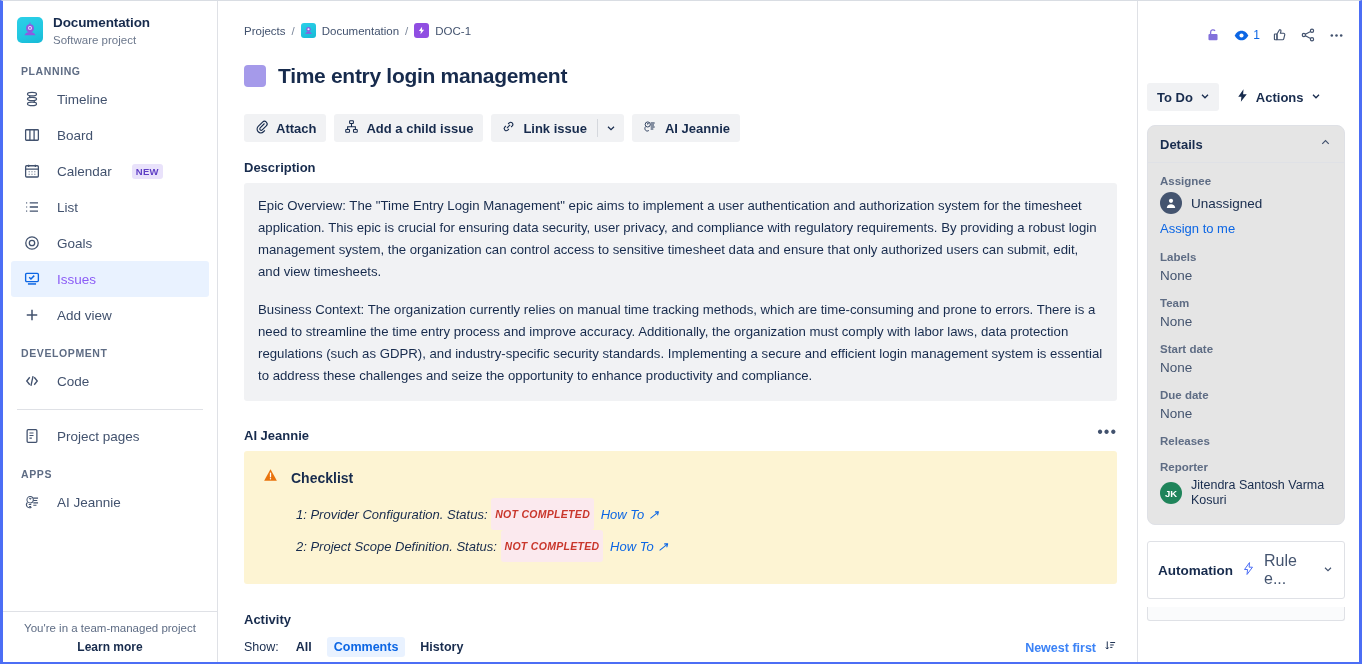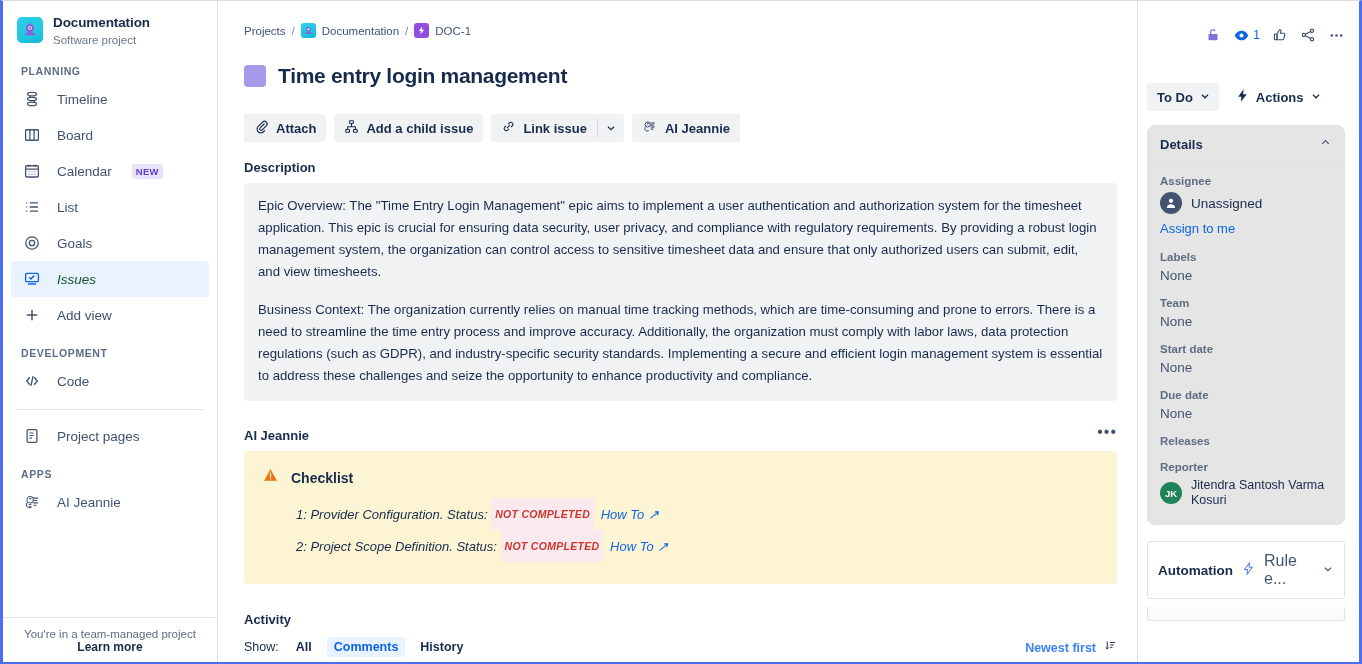--- a/index.html
+++ b/index.html
@@ -57,35 +57,35 @@
     letter-spacing: 0.6px; padding: 14px 14px 4px 18px;
   }
   .nav-list { padding: 0 8px; }
   .nav-item {
     display: flex; align-items: center; gap: 14px;
     height: 36px; padding: 0 10px; border-radius: 3px;
     font-size: 13.5px; color: #42526e; cursor: pointer;
   }
   .nav-item .ico { width: 22px; display:flex; align-items:center; justify-content:center; flex:0 0 22px; }
   .nav-item.active { background: #e9f2ff; }
-  .nav-item.active .nav-label { color: #14532d; font-style: italic; }
+  .nav-item.active .nav-label { color: #8b5cf6; }
   .badge-new {
     background: #e9e2fb; color: #5e3ec5;
     font-size: 9.5px; font-weight: bold; letter-spacing: 0.3px;
     padding: 2px 4px; border-radius: 3px; margin-left: 6px;
   }
   .nav-div { height: 1px; background: #dfe1e6; margin: 10px 14px 8px 14px; }
   .sidebar-footer {
     margin-top: auto;
     border-top: 1px solid #dfe1e6;
     padding: 10px 10px 8px 10px;
     text-align: center;
   }
   .sidebar-footer .l1 { font-size: 11.5px; color: #5e6c84; }
-  .sidebar-footer .l2 { font-size: 12px; color: #172b4d; font-weight: bold; }
+  .sidebar-footer .l2 { font-size: 12px; color: #172b4d; font-weight: bold; margin-top: 6px; }
 
   
   .content {
     flex: 1 1 auto;
     display: flex;
     min-width: 0;
     position: relative;
   }
   .main-col {
     flex: 1 1 auto;

